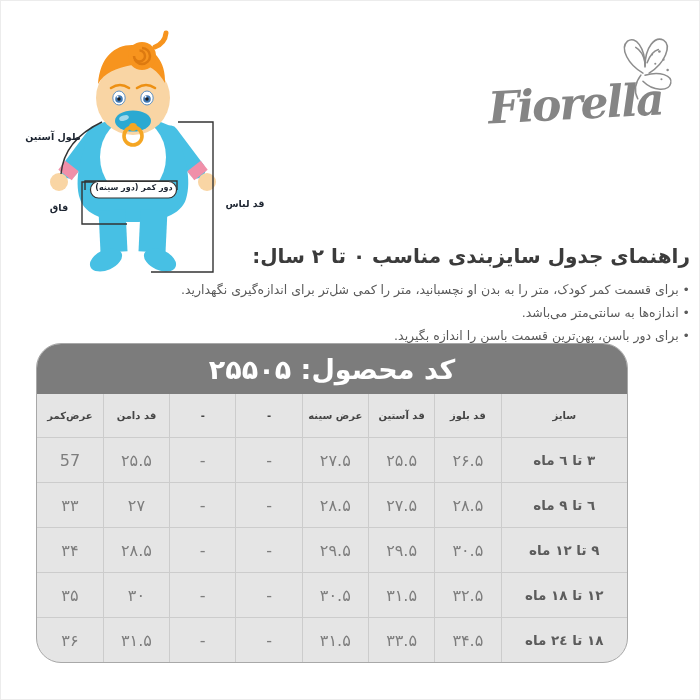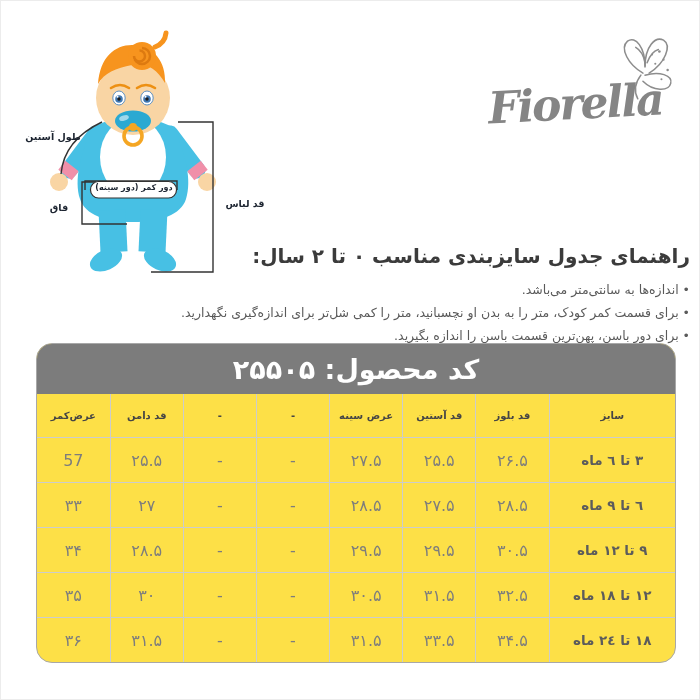--- a/index.html
+++ b/index.html
@@ -44,22 +44,22 @@
   .guide-heading {
     font-size:20px; font-weight:bold; color:#3b3b3b; margin:0 0 10px 0; letter-spacing:0;
   }
   .guide-bullet {
     font-size:12.5px; color:#5a5a5a; line-height:23px; white-space:nowrap;
   }
   .guide-bullet::before { content:"• "; color:#5a5a5a; }
 
   
   .size-table {
-    position:absolute; left:36px; top:343px; width:640px;
-    border:1px solid #a8a8a8; border-radius:16px; overflow:hidden; background:#fde047;
+    position:absolute; left:36px; top:343px; width:592px;
+    border:1px solid #a8a8a8; border-radius:25px; overflow:hidden; background:#e5e5e5;
     box-sizing:border-box;
   }
   .code-band {
     height:50px; background:#7c7c7c; color:#ffffff; display:flex;
     align-items:center; justify-content:center; font-size:27px; font-weight:bold;
     direction:rtl;
   }
   table.sizes { width:100%; border-collapse:collapse; table-layout:fixed; direction:rtl; }
   table.sizes col.c-size { width:126px; }
   table.sizes th {
@@ -160,22 +160,22 @@
           <circle cx="52" cy="35" r="1.2"></circle>
         <circle cx="46" cy="44" r="1"></circle>
           <circle cx="37" cy="20" r="0.9"></circle>
       </g>
     </svg>
     <div class="brand">Fiorella</div>
   </div>
 
   <div class="guide">
     <div class="guide-heading">راهنمای جدول سایزبندی مناسب ۰ تا ۲ سال:</div>
+    <div class="guide-bullet">برای قسمت کمر کودک، متر را به بدن او نچسبانید، متر را کمی شل‌تر برای اندازه‌گیری نگهدارید.</div>
     <div class="guide-bullet">اندازه‌ها به سانتی‌متر می‌باشد.</div>
-    <div class="guide-bullet">برای قسمت کمر کودک، متر را به بدن او نچسبانید، متر را کمی شل‌تر برای اندازه‌گیری نگهدارید.</div>
     <div class="guide-bullet">برای دور باسن، پهن‌ترین قسمت باسن را اندازه بگیرید.</div>
   </div>
 
   <div class="size-table">
     <div class="code-band">
       <span>کد محصول: ۲۵۵۰۵</span>
     </div>
     <table class="sizes" dir="rtl">
       <colgroup>
         <col class="c-size">

